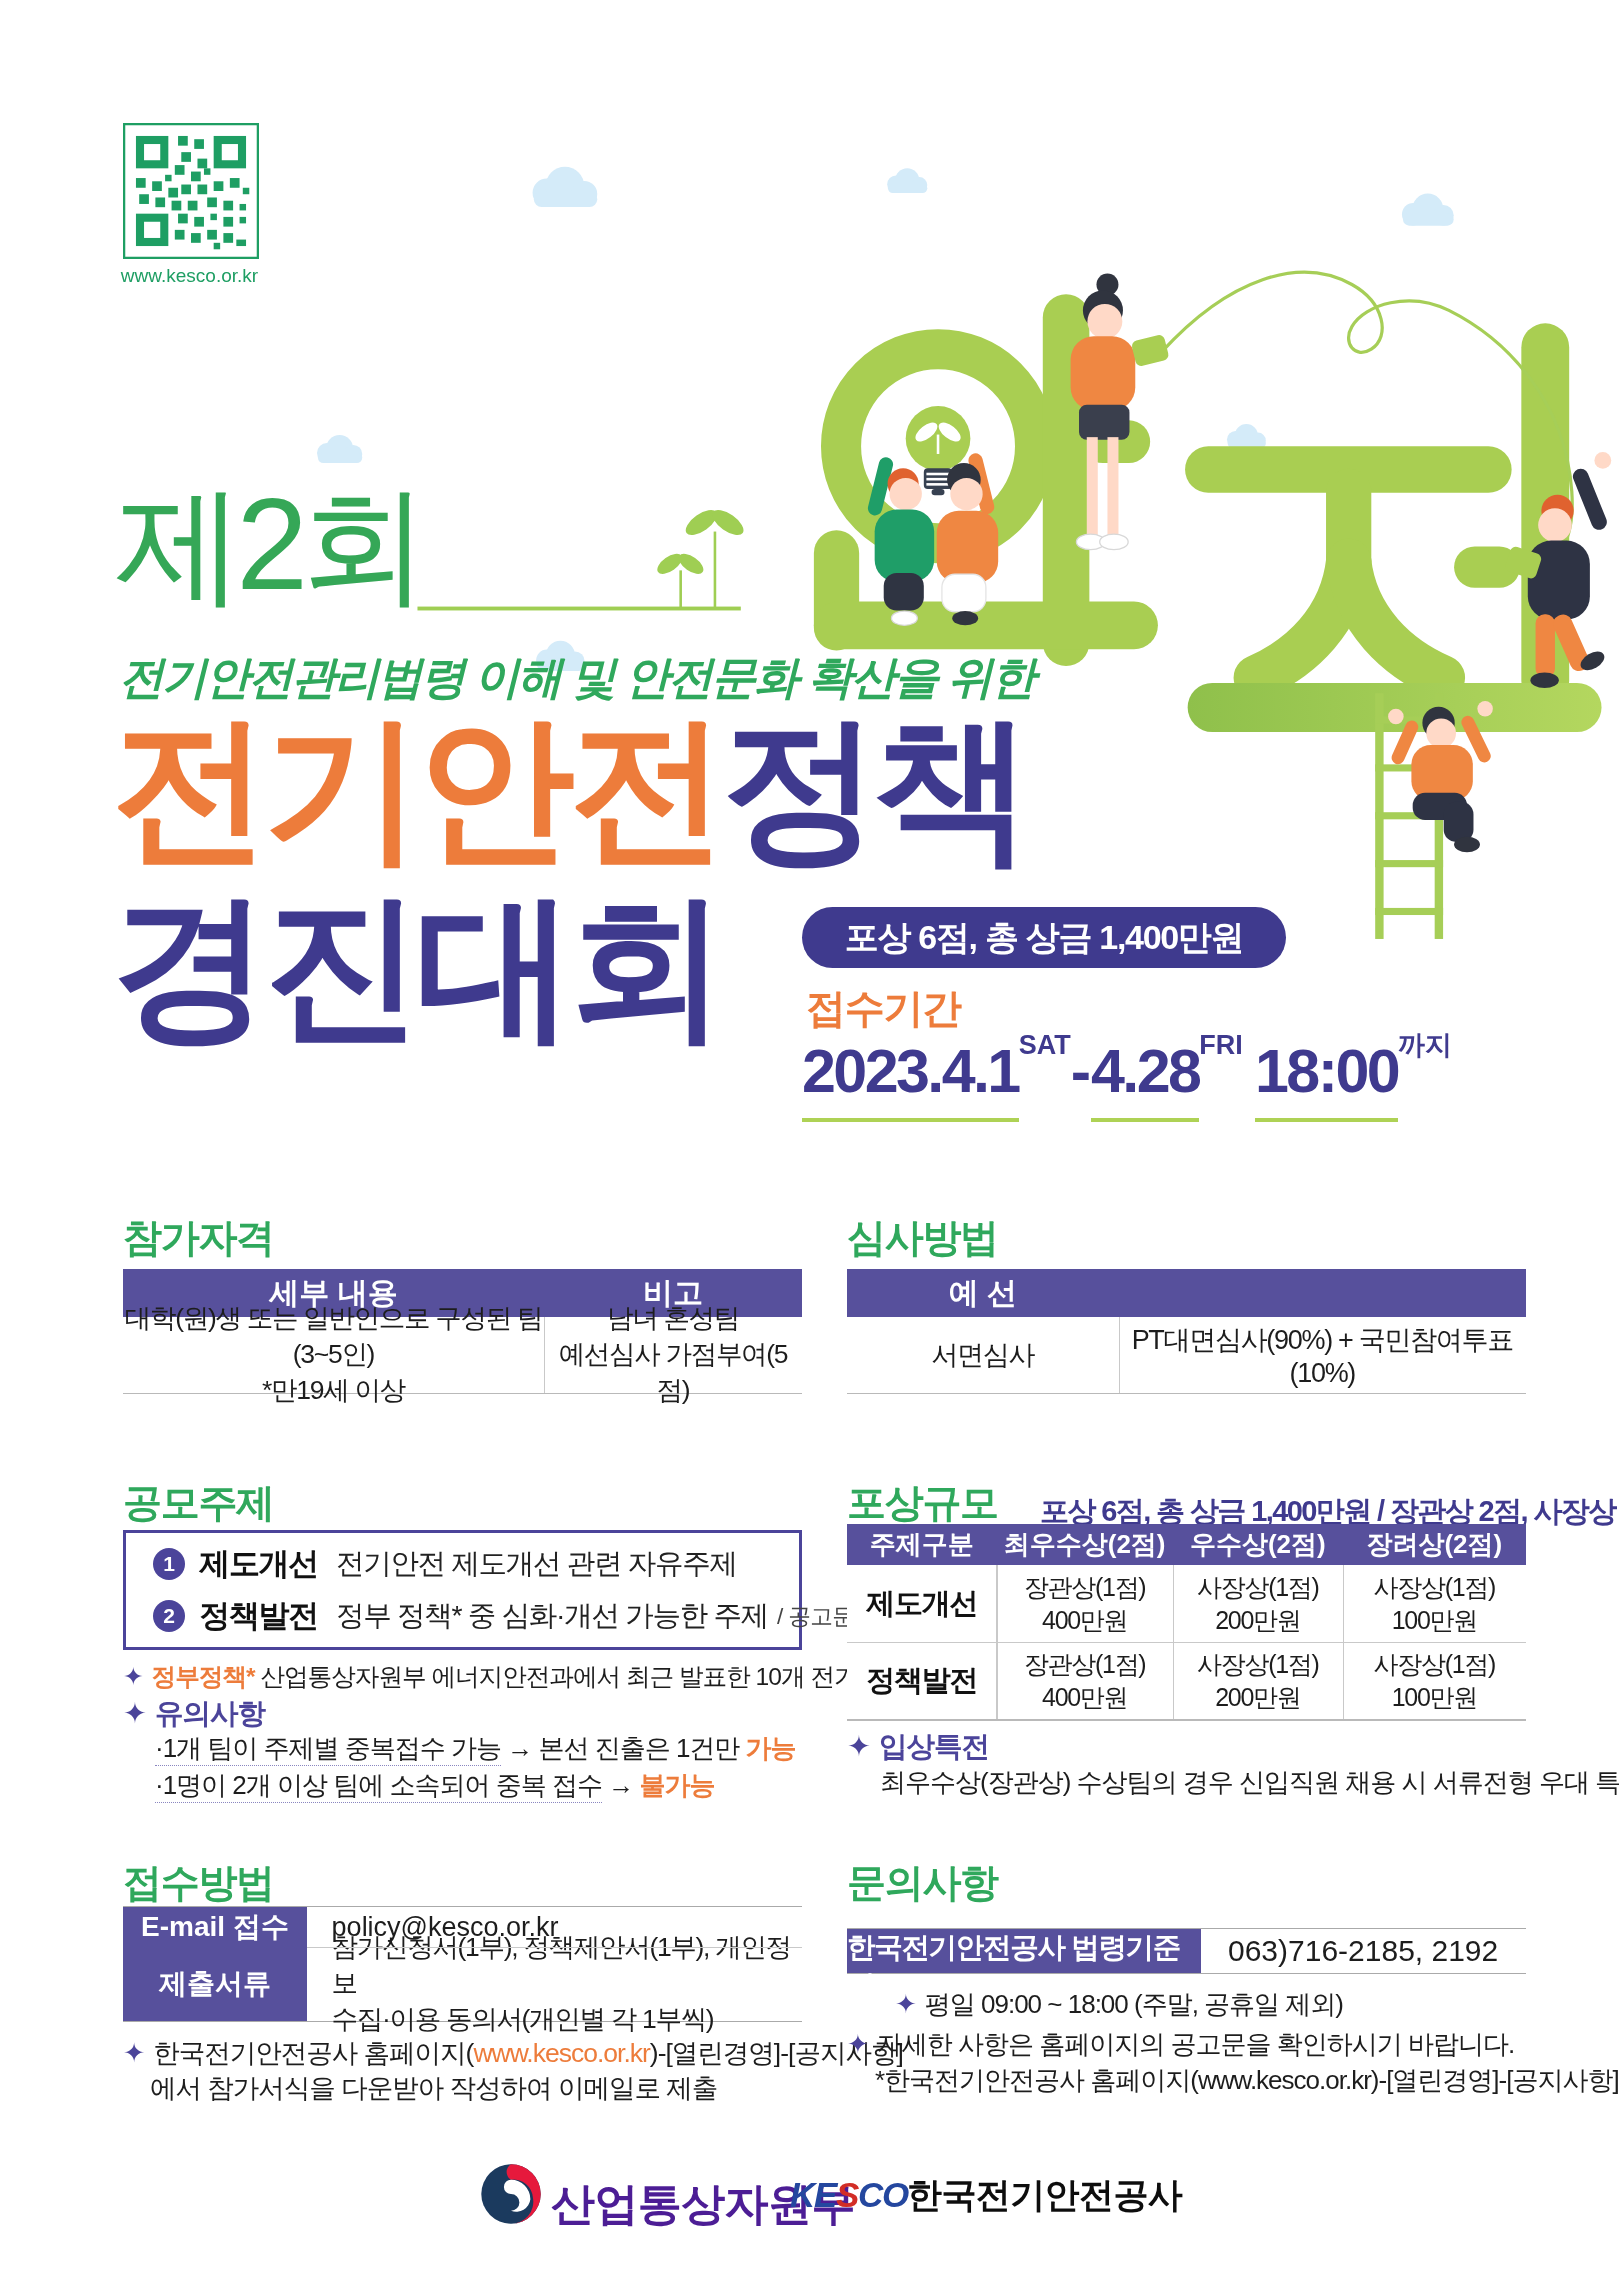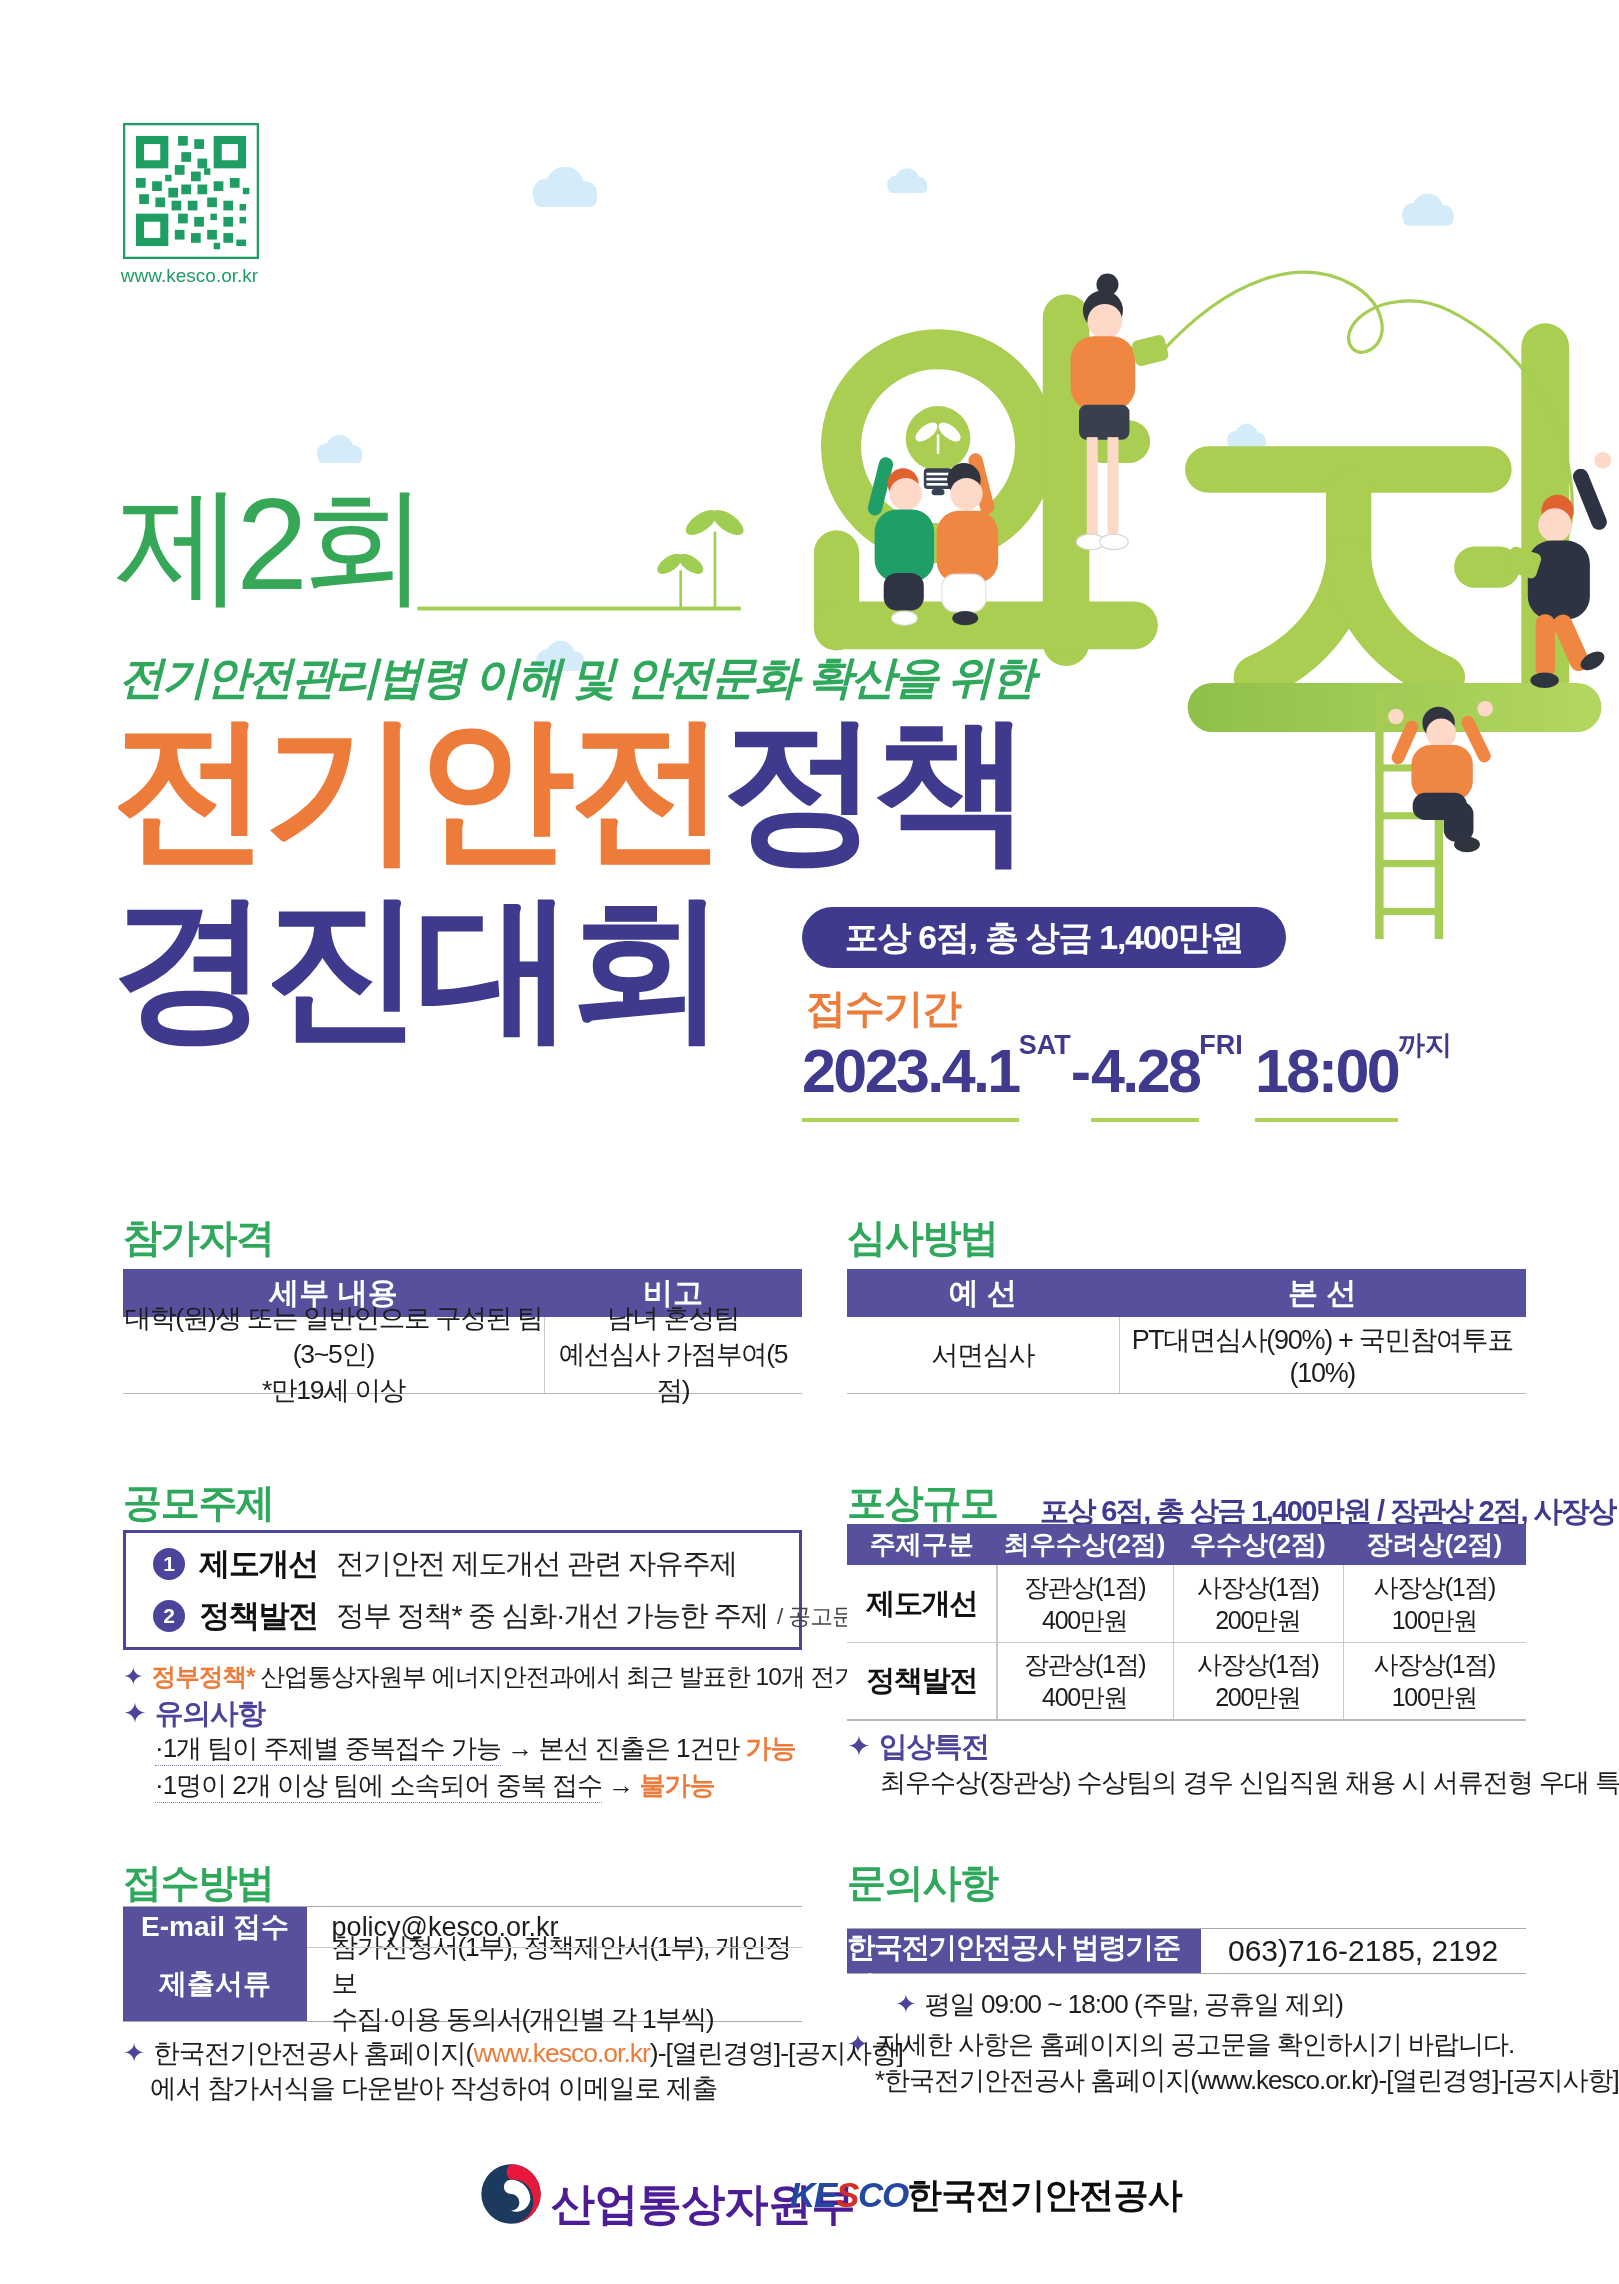--- a/index.html
+++ b/index.html
@@ -263,21 +263,20 @@
       <span>남녀 혼성팀</span>
       <span>예선심사 가점부여(5점)</span>
     </div>
   </div>
 </div>
 
 <div class="abs h2" style="left:847px;top:1211px;">심사방법</div>
 <div class="tbl" style="left:847px;top:1269px;width:679px;height:125px;">
   <div class="thead" style="height:48px;font-size:30px;">
     <div class="th" style="width:40%;">예 선</div>
-    <div class="th" style="width:60%;">본 선</div>
   </div>
   <div class="gray-bottom" style="position:relative;height:76px;display:flex;">
     <div class="cell-center" style="width:40%;font-size:27px;letter-spacing:-1.3px;">
       <span>서면심사</span>
     </div>
     <div class="vdiv" style="left:40%;top:0;height:100%;"></div>
     <div class="cell-center" style="width:60%;font-size:27px;letter-spacing:-1.3px;">
       <span>PT대면심사(90%) + 국민참여투표(10%)</span>
     </div>
   </div>

